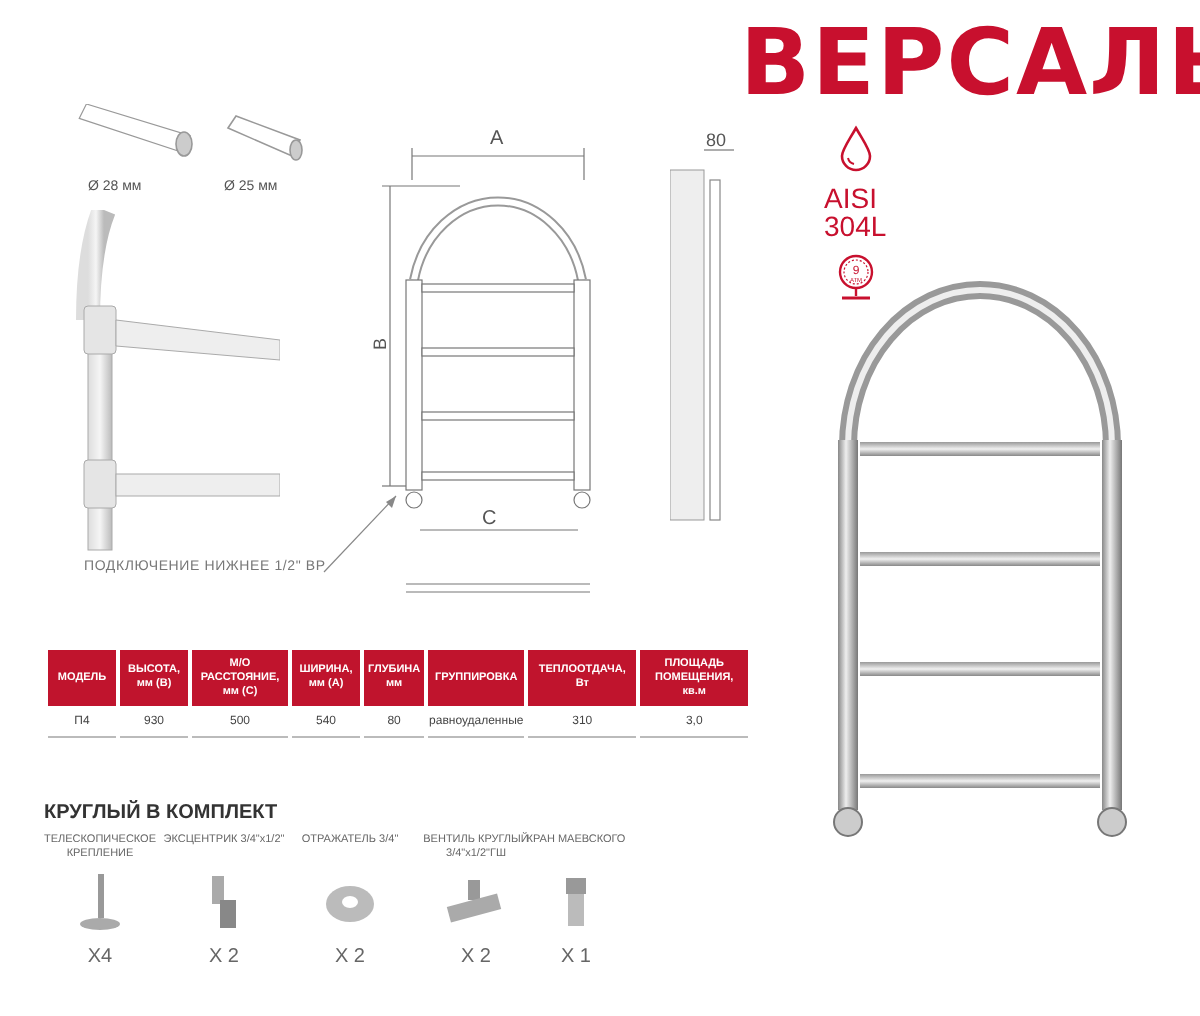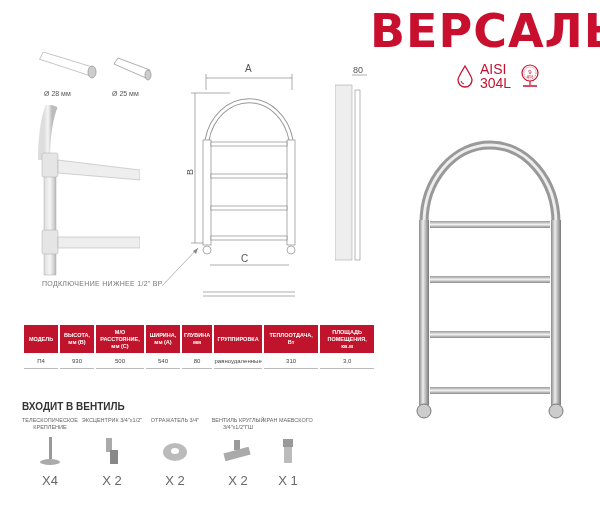--- a/index.html
+++ b/index.html
@@ -1,29 +1,29 @@
 <!DOCTYPE html>
 <html><head>
 <meta charset="utf-8">
 <style>
 *{margin:0;padding:0;box-sizing:border-box;}
 body{width:600px;height:508px;background:#fff;position:relative;overflow:hidden;font-family:"Liberation Sans",sans-serif;color:#333;}
 .abs{position:absolute;}
 .title{left:370px;top:4px;width:230px;text-align:right;font-size:46px;font-weight:bold;color:#c8102e;letter-spacing:1px;font-family:"DejaVu Sans",sans-serif;}
-.badges{left:456px;top:62px;display:flex;align-items:center;gap:6px;color:#c8102e;}
+.badges{left:412px;top:62px;display:flex;align-items:center;gap:6px;color:#c8102e;flex-direction:column;}
 .aisi{font-size:14px;line-height:14px;color:#c8102e;}
 .pipe-label{font-size:7px;color:#555;}
 .diagram-label{font-size:7px;color:#777;letter-spacing:0.3px;}
 .spec-table{left:22px;top:325px;border-collapse:separate;border-spacing:2px 0;}
 .spec-table th{background:#c0142d;color:#fff;font-size:5.5px;font-weight:bold;height:28px;padding:0 2px;text-align:center;line-height:7px;}
 .spec-table td{font-size:6px;color:#444;text-align:center;height:16px;border-bottom:1px solid #bbb;}
 .kit-title{left:22px;top:401px;font-size:10px;font-weight:bold;color:#333;}
 .kit-item{position:absolute;top:417px;width:80px;text-align:center;}
 .kit-label{font-size:5.5px;color:#666;line-height:7px;height:18px;}
-.kit-qty{font-size:13px;color:#666;margin-top:4px;}
+.kit-qty{font-size:10px;color:#666;margin-top:4px;}
 .kit-icon{height:34px;display:flex;justify-content:center;align-items:center;}
 </style>
 </head>
 <body>
 
 <div class="abs title">ВЕРСАЛЬ</div>
 
 <div class="abs badges">
   <svg width="18" height="24" viewBox="0 0 18 24">
       <path d="M9 2 C5 9 2 13 2 16 a7 7 0 0 0 14 0 C16 13 13 9 9 2Z" fill="none" stroke="#c8102e" stroke-width="1.3"></path>
@@ -154,21 +154,21 @@
         <td>500</td>
         <td>540</td>
         <td>80</td>
         <td>равноудаленные</td>
         <td>310</td>
         <td>3,0</td>
   </tr>
     </tbody>
 </table>
 
-<div class="abs kit-title">ВХОДИТ В ВЕНТИЛЬ</div>
+<div class="abs kit-title">КРУГЛЫЙ В КОМПЛЕКТ</div>
 
 <div class="kit-item" style="left:10px">
   <div class="kit-label">ТЕЛЕСКОПИЧЕСКОЕ КРЕПЛЕНИЕ</div>
   <div class="kit-icon">
       <svg width="24" height="30">
         <rect x="11" y="0" width="3" height="22" fill="#999"></rect>
         <ellipse cx="12" cy="25" rx="10" ry="3" fill="#aaa"></ellipse>
       </svg>
     </div>
   <div class="kit-qty">X4</div>

